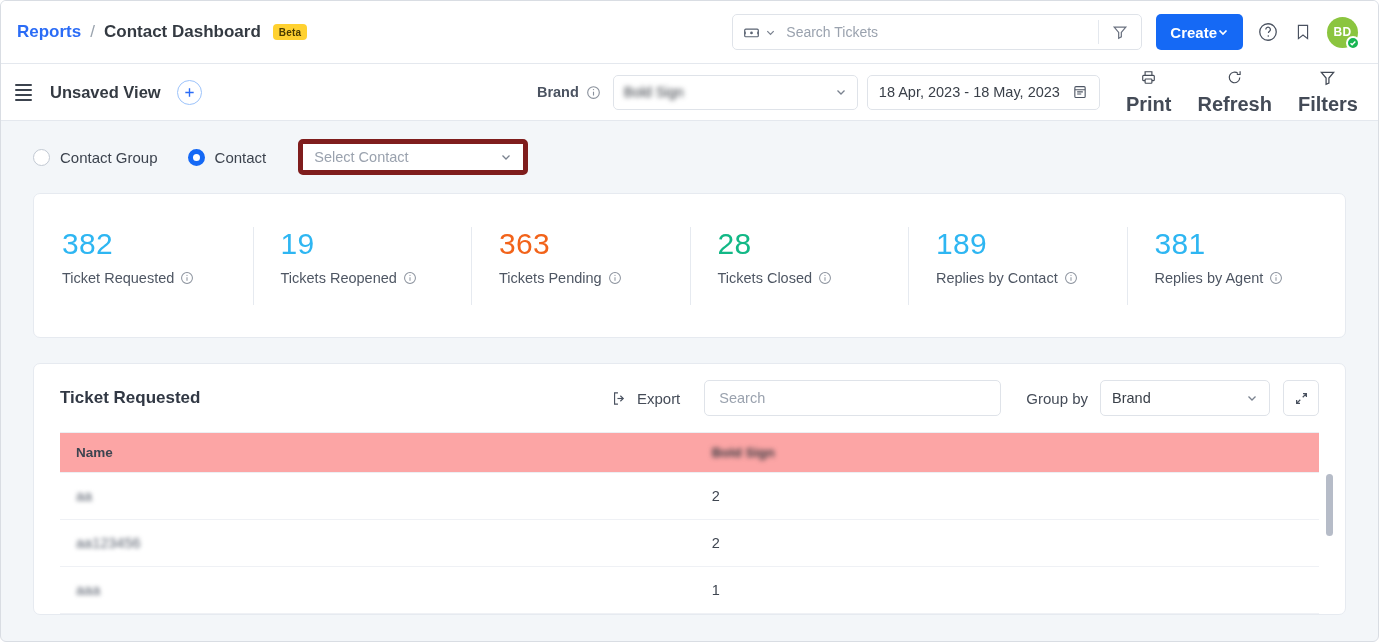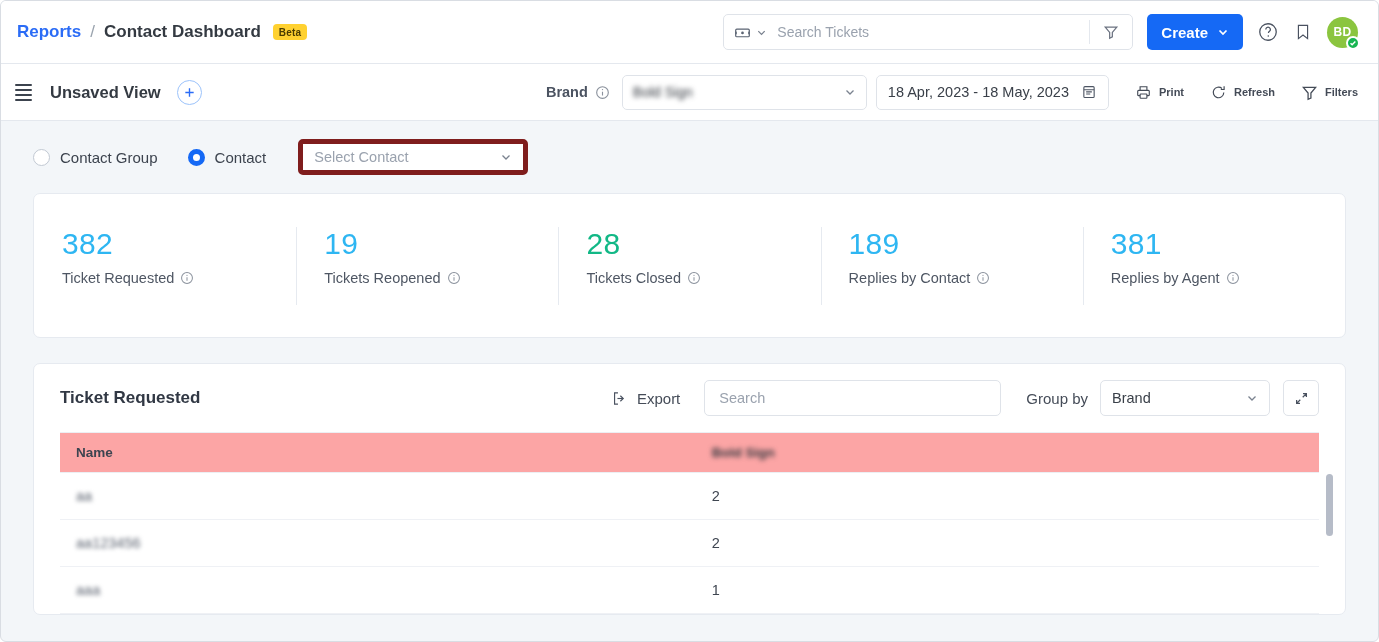--- a/index.html
+++ b/index.html
@@ -54,21 +54,21 @@
     font-family:"Liberation Sans", sans-serif;
   }
   .search-input::placeholder { color:#9aa2ae; }
   .filter-divider { width:1px; height:24px; background:#e4e8ee; }
   .funnel-btn { width:42px; height:100%; display:flex; align-items:center; justify-content:center; cursor:pointer; color:#6b7280;}
 
   .create-btn {
     height:36px; background:#1569f5; color:#fff;
     border:none; border-radius:5px;
     font-size:15px; font-weight:700;
-    padding:0 14px; display:flex; align-items:center; gap:9px;
+    padding:0 14px; display:flex; align-items:center; 
     cursor:pointer; font-family:"Liberation Sans", sans-serif;
   }
   .icon-btn { cursor:pointer; color:#4a5260; display:flex; align-items:center; }
   .avatar-wrap { position:relative; width:31px; height:31px;text-align:right; }
   .avatar {
     width:31px; height:31px; border-radius:50%;
     background:#8bc53f; color:#ffffff;
     font-size:12px; font-weight:700;
     display:flex; align-items:center; justify-content:center;
     letter-spacing:.3px;
@@ -108,22 +108,22 @@
   .blur { filter:blur(2.4px); color:#33383f; user-select:none; }
   .blur-light { filter:blur(2.2px); color:#5c6370; }
   .date-box {
     height:35px; margin-left:9px;
     border:1px solid #dfe3e9; border-radius:5px; background:#fff;
     display:flex; align-items:center; gap:12px; padding:0 11px;
     font-size:14.5px; color:#3a4049; cursor:pointer; white-space:nowrap;
   }
   .tb-action {
     display:flex; align-items:center; gap:7px;
-    font-size:11px; font-weight:700; color:#444b57;
-    margin-left:26px; cursor:pointer;
+    font-size:20px; font-weight:700; color:#444b57;
+    margin-left:26px; cursor:pointer;flex-direction:column;
   }
 
   
   .filter-row { height:72px; display:flex; align-items:center; padding:0 32px; }
   .radio-item { display:flex; align-items:center; gap:10px; cursor:pointer; margin-right:30px; }
   .radio {
     width:17px; height:17px; border-radius:50%;
     border:1.6px solid #c2c9d3; background:#fff;
     display:flex; align-items:center; justify-content:center;
   }
@@ -387,20 +387,33 @@
               <path d="M8 7.2v4"></path>
               <circle cx="8" cy="4.9" r=".7" fill="currentColor" stroke="none"></circle>
             </svg>
           </span>
       </div>
     </div>
     <div class="stat">
       <div class="stat-value" style="color:#2eb6f2">19</div>
       <div class="stat-label">
         <span>Tickets Reopened</span>
+        <span class="info-ico">
+            <svg width="14" height="14" viewBox="0 0 16 16" fill="none" stroke="currentColor" stroke-width="1.15">
+              <circle cx="8" cy="8" r="6.2"></circle>
+              <path d="M8 7.2v4"></path>
+              <circle cx="8" cy="4.9" r=".7" fill="currentColor" stroke="none"></circle>
+            </svg>
+          </span>
+      </div>
+    </div>
+    <div class="stat">
+      <div class="stat-value" style="color:#f2631a">363</div>
+      <div class="stat-label">
+        <span>Tickets Pending</span>
         <span class="info-ico">
             <svg width="14" height="14" viewBox="0 0 16 16" fill="none" stroke="currentColor" stroke-width="1.15">
               <circle cx="8" cy="8" r="6.2"></circle>
               <path d="M8 7.2v4"></path>
               <circle cx="8" cy="4.9" r=".7" fill="currentColor" stroke="none"></circle>
             </svg>
           </span>
       </div>
     </div>
     <div class="stat">

